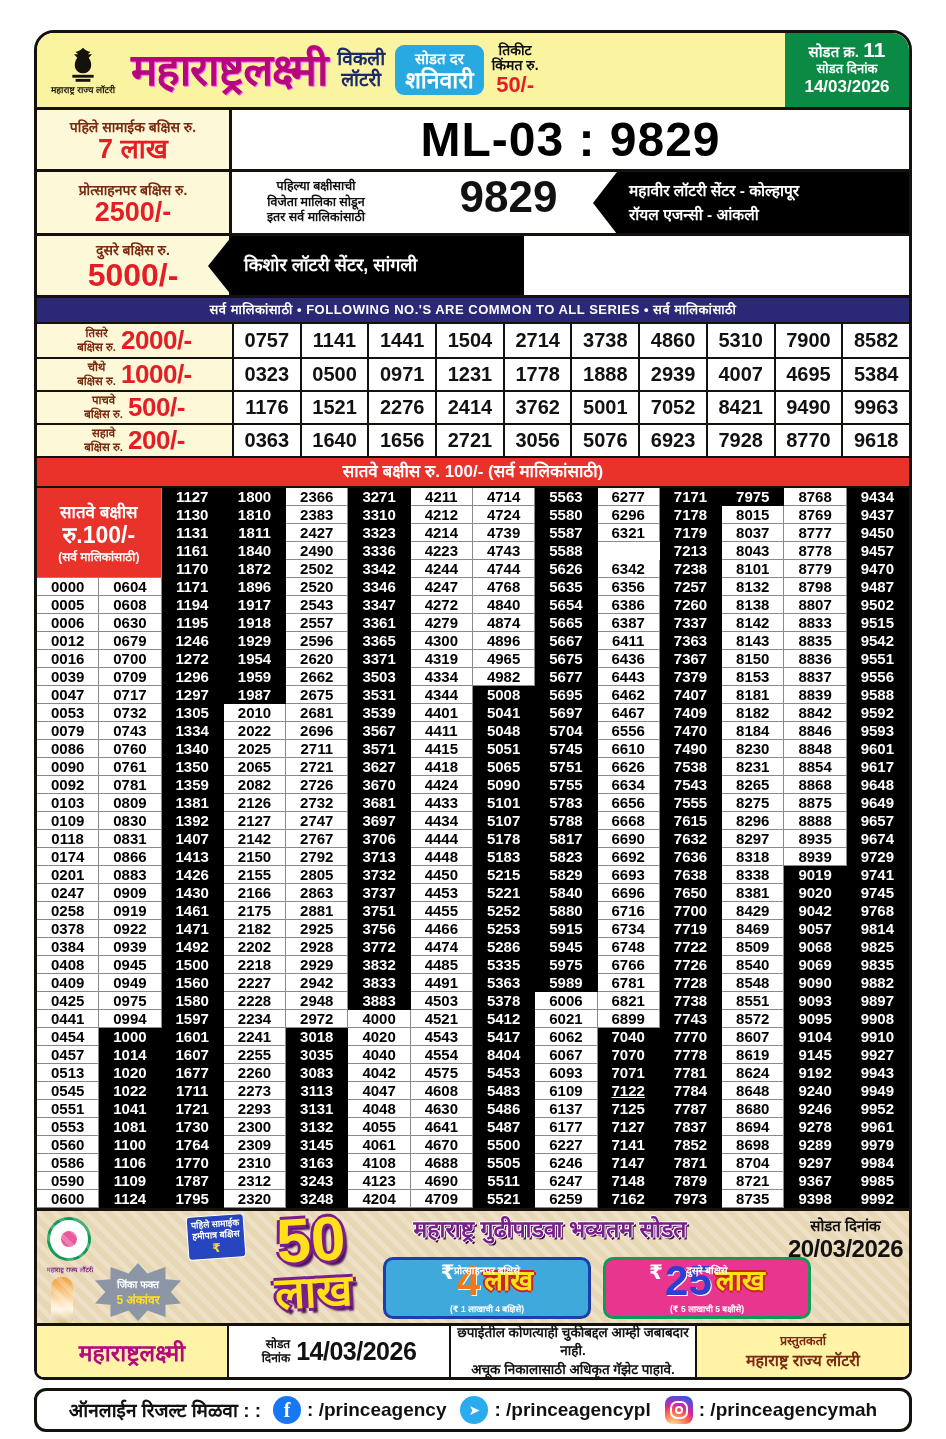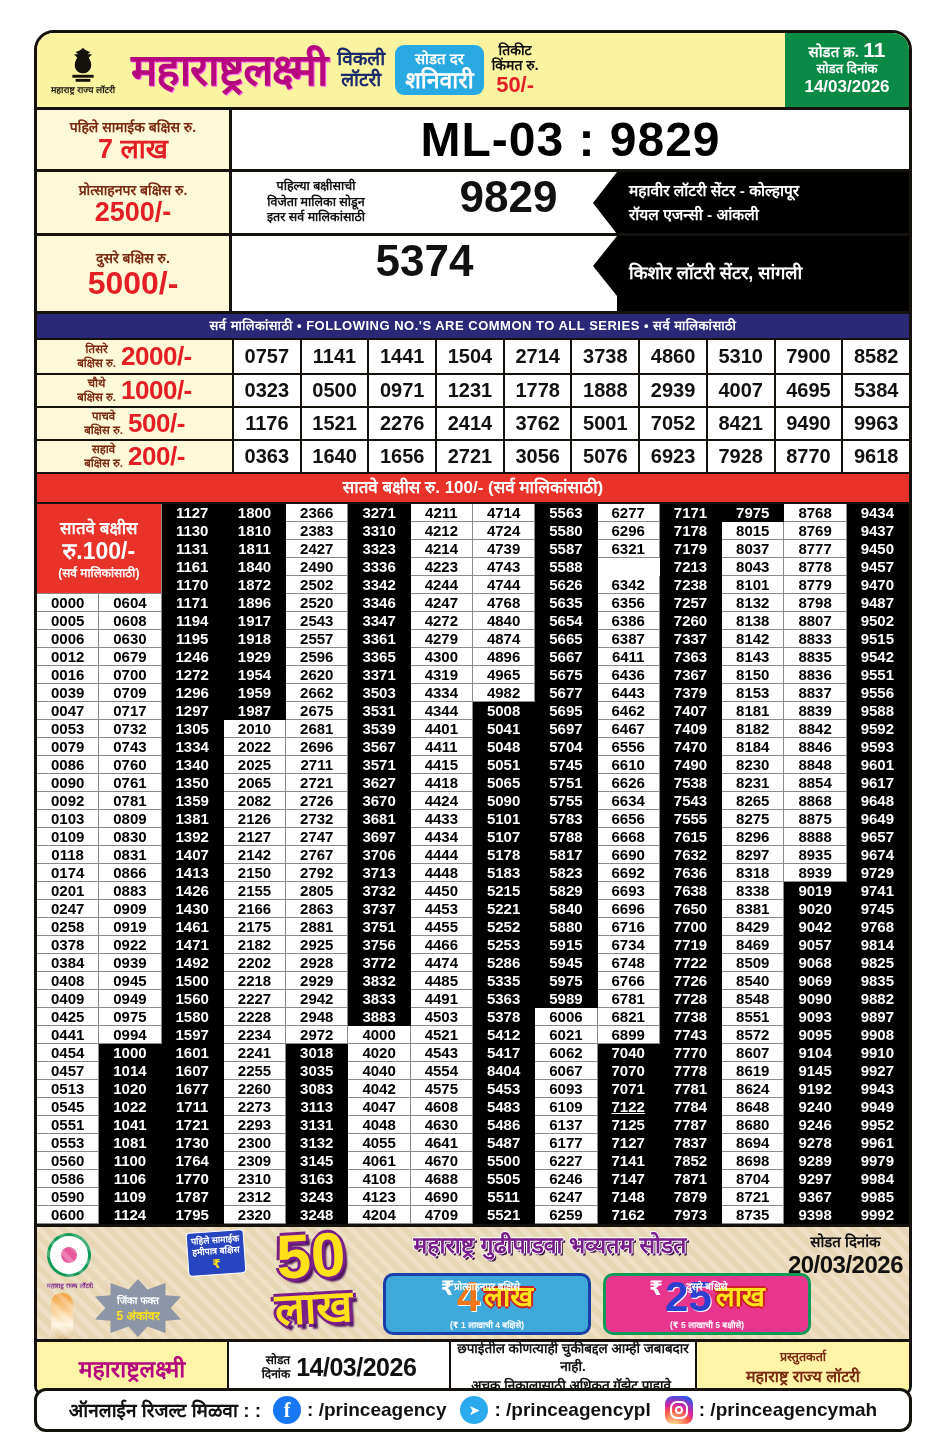--- a/index.html
+++ b/index.html
@@ -25,21 +25,21 @@
   .tkt .p{font-size:22px;font-weight:bold;color:#e31e24}
   .draw-box{position:absolute;right:0;top:0;height:100%;width:124px;background:#0b8a46;
             color:#fff;text-align:center;padding-top:5px;line-height:1.15}
   .draw-box .n1{font-size:15px;font-weight:bold}
   .draw-box .n1 b{font-size:21px}
   .draw-box .n2{font-size:13px;font-weight:bold}
   .draw-box .n3{font-size:17px;font-weight:bold}
 
   
   .prow{display:flex;border-top:3px solid #15120e;background:#fff}
-  .p1{height:62px}.p2{height:64px}.p3{height:78px}
+  .p1{height:62px}.p2{height:64px}.p3{height:62px}
   .plabel{width:195px;background:#fdf8d8;border-right:3px solid #15120e;text-align:center;
           display:flex;flex-direction:column;justify-content:center}
   .plabel .t{font-size:14px;font-weight:bold;color:#7a2a10}
   .plabel .a{font-size:27px;font-weight:bold;color:#e31e24;line-height:1}
   .pmain{flex:1;display:flex;align-items:center;justify-content:center}
   .bignum{font-weight:bold;color:#000;letter-spacing:1px}
   .first-num{font-size:48px}
   .pnote{width:168px;text-align:center;font-size:12.5px;font-weight:bold;line-height:1.25;
          display:flex;flex-direction:column;justify-content:center}
   .midnum{flex:1;text-align:center;font-size:44px;font-weight:bold}
@@ -219,21 +219,20 @@
         <div class="aline">महावीर लॉटरी सेंटर - कोल्हापूर</div>
         <div class="aline">रॉयल एजन्सी - आंकली</div>
       </div>
   </div>
 
   <div class="prow p3">
     <div class="plabel">
       <div class="t">दुसरे बक्षिस रु.</div>
       <div class="a" style="font-size:32px">5000/-</div>
     </div>
-    <div class="midnum">5374</div>
     <div class="agency single">
       <div class="aline" style="font-size:18px">किशोर लॉटरी सेंटर, सांगली</div>
     </div>
   </div>
 
   <div class="navy">सर्व मालिकांसाठी  •  FOLLOWING NO.'S ARE COMMON TO ALL SERIES  •  सर्व मालिकांसाठी</div>
 
   <div class="tiers" id="tiers">
       <div class="tier-label row0" style="border-top: none;">
         <div class="small">

